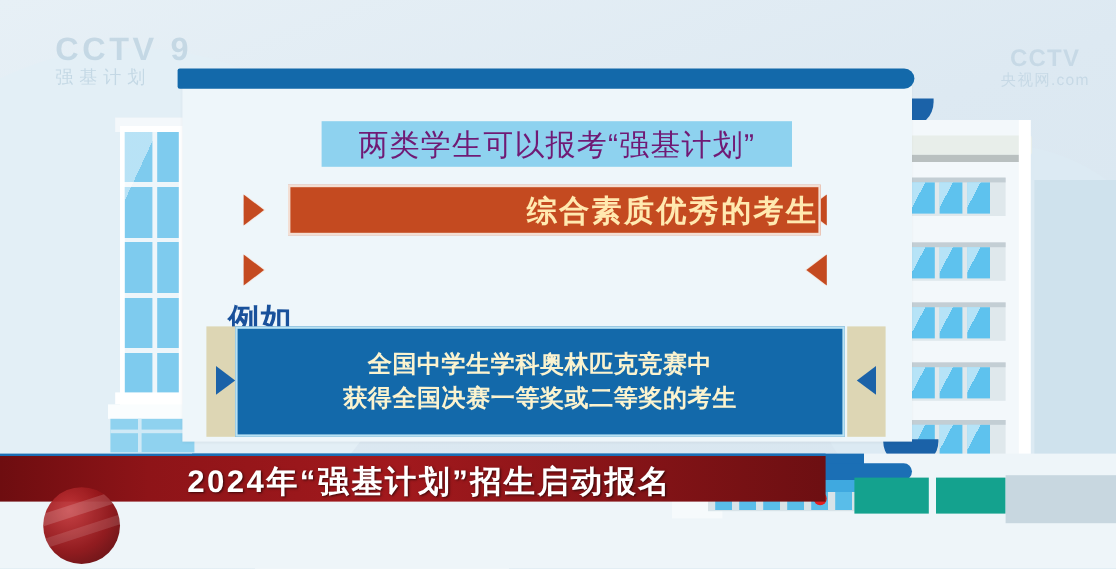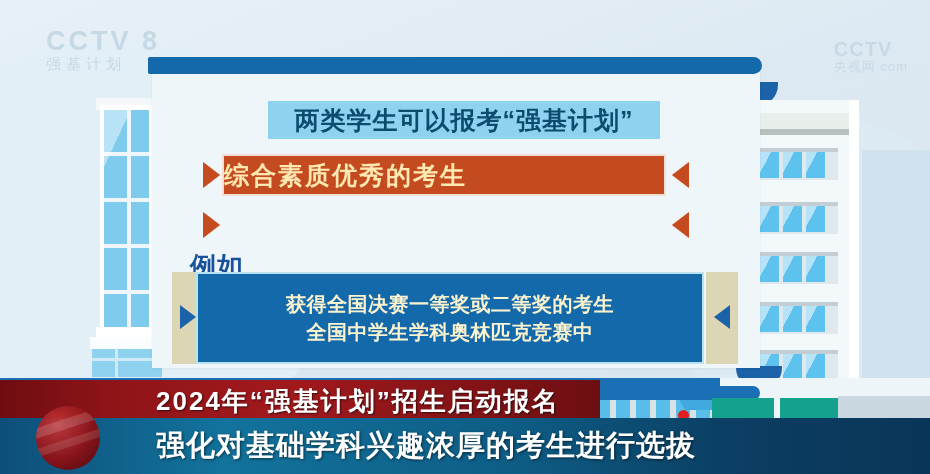--- a/index.html
+++ b/index.html
@@ -64,26 +64,26 @@
 
   
   .panel { position:absolute; left:152px; top:62px; width:608px; height:306px;
      background:#eef6fa; box-shadow:0 1px 3px rgba(0,0,0,.06); }
   .panel-top { position:absolute; left:148px; top:57px; width:614px; height:17px;
      background:#1369aa; border-radius:3px 14px 14px 3px; }
 
   
   .hdr { position:absolute; left:268px; top:101px; width:392px; height:38px;
      background:#8ed2ef; display:flex; align-items:center; justify-content:center; }
-  .hdr span { color:#0c4a6e; font-size:25px; font-weight:bold; letter-spacing:1px;
+  .hdr span { color:#701a75; font-size:25px; font-weight:normal; letter-spacing:1px;
      white-space:nowrap; }
 
   
-  .obar { position:absolute; left:222px; width:444px; height:42px; background:#c44a20;
-     border:2px solid #f3ded3; display:flex; align-items:center; justify-content:flex-start; }
+  .obar { position:absolute; left:240px; width:444px; height:42px; background:#c44a20;
+     border:2px solid #f3ded3; display:flex; align-items:center; justify-content:flex-end; }
   .obar span { color:#ffe9b0; font-size:25px; font-weight:bold; letter-spacing:2px; white-space:nowrap; }
   .obar-1 { top:154px; }
   .obar-2 { top:204px; }
 
   .arrow-r { position:absolute; width:0; height:0; border-top:13px solid transparent;
      border-bottom:13px solid transparent; border-left:17px solid #c44a20;
      filter:drop-shadow(1px 0 0 #f3ded3); }
   .arrow-l { position:absolute; width:0; height:0; border-top:13px solid transparent;
      border-bottom:13px solid transparent; border-right:17px solid #c44a20;
      filter:drop-shadow(-1px 0 0 #f3ded3); }
@@ -108,26 +108,26 @@
      align-items:center; justify-content:center; gap:1px; }
   .bluebox div { color:#fbf3cf; font-size:20px; font-weight:bold; letter-spacing:.5px;
      white-space:nowrap; line-height:1.35; }
 
   
   .wm-cctv4 { position:absolute; left:46px; top:26px; width:136px; height:50px;
      opacity:.30; color:#7fa6bf; }
   .wm-cctv4 .l1 { font-size:27px; font-weight:bold; letter-spacing:3px; }
   .wm-cctv4 .l2 { font-size:15px; letter-spacing:5px; margin-top:-2px; }
   .wm-com { position:absolute; right:22px; top:38px; opacity:.28; color:#8fb2c8;
-     text-align:left; }
+     text-align:center; }
   .wm-com .r1 { font-size:20px; font-weight:bold; letter-spacing:1px; }
   .wm-com .r2 { font-size:13px; letter-spacing:1px; margin-top:-3px; }
 
   
-  .head-bar { position:absolute; left:0; top:378px; width:600px; height:40px;
+  .head-bar { position:absolute; left:0; top:378px; width:688px; height:40px;
      background:linear-gradient(90deg,#6e0d10 0%,#8e1418 18%,#a2191d 48%,#6d0f12 100%);
      border-top:2px solid #1b6fb5; }
   .head-bar .txt { position:absolute; left:156px; top:4px; color:#ffffff; font-size:26px;
      font-weight:bold; letter-spacing:2px; white-space:nowrap;
      text-shadow:1px 1px 2px rgba(0,0,0,.6); }
 
   .sub-bar { position:absolute; left:0; top:418px; width:930px; height:56px;
      background:linear-gradient(90deg,#0d4f7a 0%,#12739c 24%,#0e5d86 55%,#0b3f63 78%,#0a3558 100%); }
   .sub-bar .txt { position:absolute; left:156px; top:8px; color:#ffffff; font-size:29px;
      font-weight:bold; letter-spacing:1px; white-space:nowrap;
@@ -212,21 +212,21 @@
       </div>
     <div class="b-wedge"></div>
     <div class="b-blue-band2"></div>
     <div class="b-teal1"></div>
     <div class="b-teal2"></div>
     <div class="b-reddot"></div>
     <div class="b-gray"></div>
   </div>
 
   <div class="wm-cctv4">
-    <div class="l1">CCTV 8</div>
+    <div class="l1">CCTV 9</div>
     <div class="l2">强基计划</div>
   </div>
   <div class="wm-com">
     <div class="r1">CCTV</div>
     <div class="r2">央视网.com</div>
   </div>
 
   <div class="panel"></div>
   <div class="panel-top"></div>
 
@@ -244,30 +244,27 @@
   <div class="arrow-l al2"></div>
 
   <div class="eg">例如</div>
 
   <div class="beige beige-l"></div>
   <div class="beige beige-r"></div>
   <div class="b-arrow-r"></div>
   <div class="b-arrow-l"></div>
 
   <div class="bluebox">
+    <div>全国中学生学科奥林匹克竞赛中</div>
     <div>获得全国决赛一等奖或二等奖的考生</div>
-    <div>全国中学生学科奥林匹克竞赛中</div>
   </div>
 
   <div class="head-bar">
     <div class="txt">2024年“强基计划”招生启动报名</div>
   </div>
 
-  <div class="sub-bar">
-    <div class="txt">强化对基础学科兴趣浓厚的考生进行选拔</div>
-  </div>
 
 
   <div class="prog-logo">
     <div class="globe"></div>
   </div>
 
 </div>
 
 </body></html>

